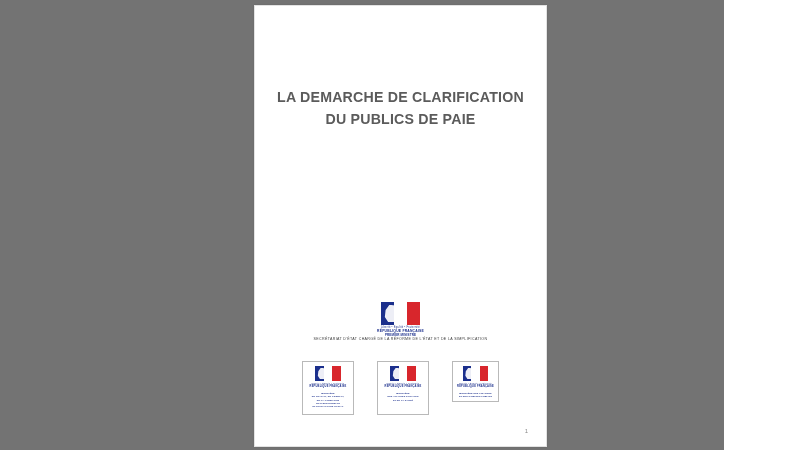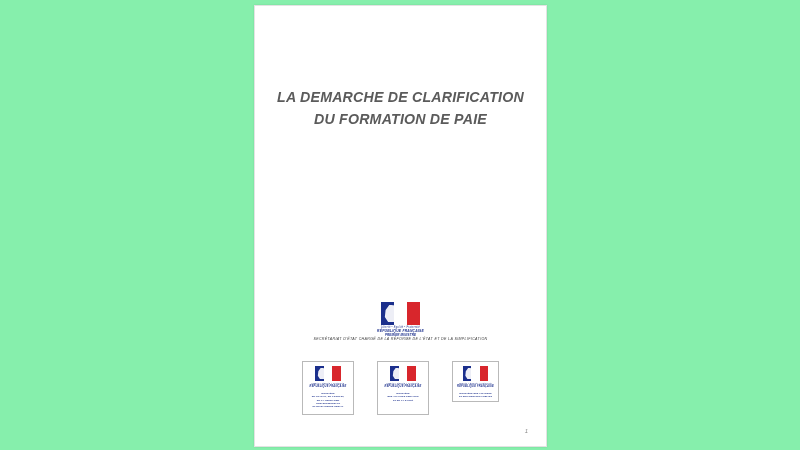--- a/index.html
+++ b/index.html
@@ -7,24 +7,23 @@
     padding: 0;
     width: 800px;
     height: 450px;
     overflow: hidden;
     background: #ffffff;
     font-family: "Liberation Sans", sans-serif;
   }
 
   .viewer {
     position: relative;
-    width: 800px;
+    width: 724px;
     height: 450px;
-    background: #86efac;
-    font-style: italic;
+    background: #737373;
   }
 
   
   .page {
     position: absolute;
     left: 254px;
     top: 5px;
     width: 291px;
     height: 440px;
     background: #ffffff;
@@ -168,21 +167,21 @@
 </style>
 </head>
 <body>
 
 <div class="viewer">
 
   <div class="page">
 
     <div class="page-title">
       <span class="line">LA DEMARCHE DE CLARIFICATION</span>
-      <span class="line">DU FORMATION DE PAIE</span>
+      <span class="line">DU PUBLICS DE PAIE</span>
     </div>
 
     <div class="logo-primary">
       <span class="flag">
         <span class="band-blue"></span>
         <span class="band-white"></span>
         <span class="band-red"></span>
         <span class="marianne"></span>
       </span>
       <div class="devise">Liberté • Égalité • Fraternité</div>

